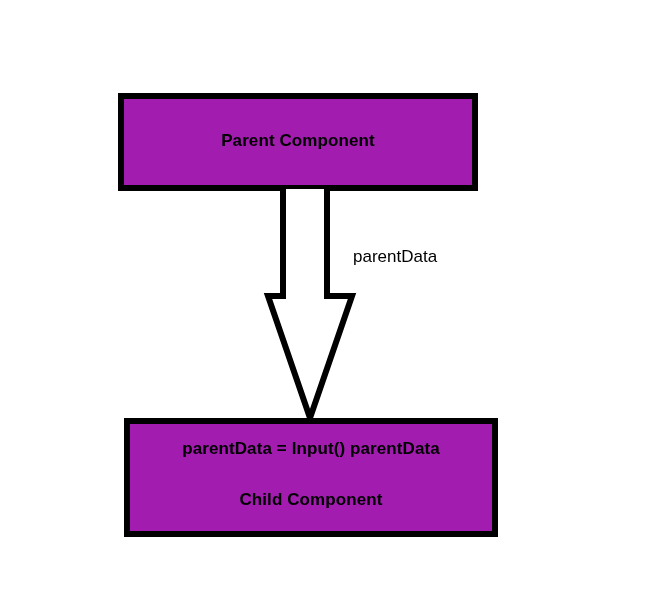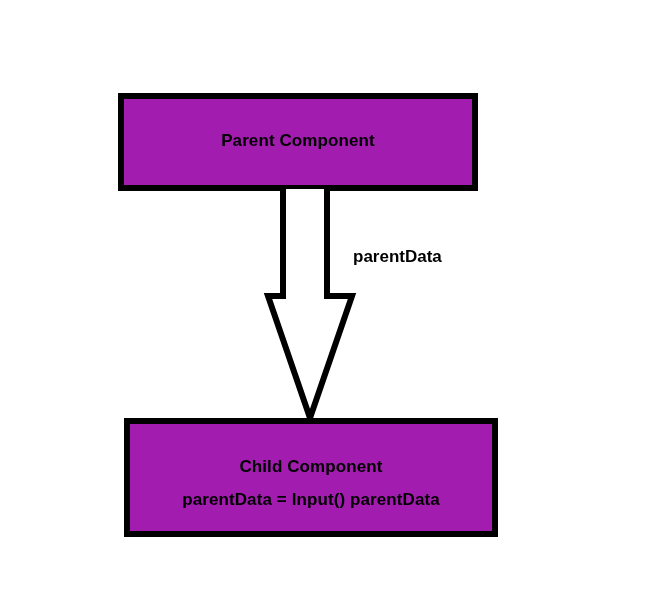--- a/index.html
+++ b/index.html
@@ -79,21 +79,21 @@
     width: 105px;
     height: 238px;
   }
 
   
   #data-flow-arrow-label {
     position: absolute;
     left: 353px;
     top: 248px;
     color: #000000;
-    font-weight: bold;
+    font-weight: normal;
     font-size: 17px;
     line-height: 1;
     white-space: nowrap;
   }
 </style>
 </head>
 <body>
 
 <div id="diagram-canvas">
 
@@ -101,17 +101,17 @@
     <div class="node-label" id="parent-component-label">Parent Component</div>
   </div>
 
   <svg id="data-flow-arrow" viewBox="0 0 105 238" width="105" height="238">
     <polygon points="28,0 72,0 72,110 97,110 55,232 13,110 28,110" fill="#ffffff" stroke="#000000" stroke-width="6" stroke-linejoin="miter"></polygon>
   </svg>
 
   <div id="data-flow-arrow-label">parentData</div>
 
   <div class="node-box" id="child-component-box">
+    <div class="node-label" id="child-input-binding-label">parentData = Input() parentData</div>
     <div class="node-label" id="child-component-label">Child Component</div>
-    <div class="node-label" id="child-input-binding-label">parentData = Input() parentData</div>
   </div>
 
 </div>
 
 </body></html>

